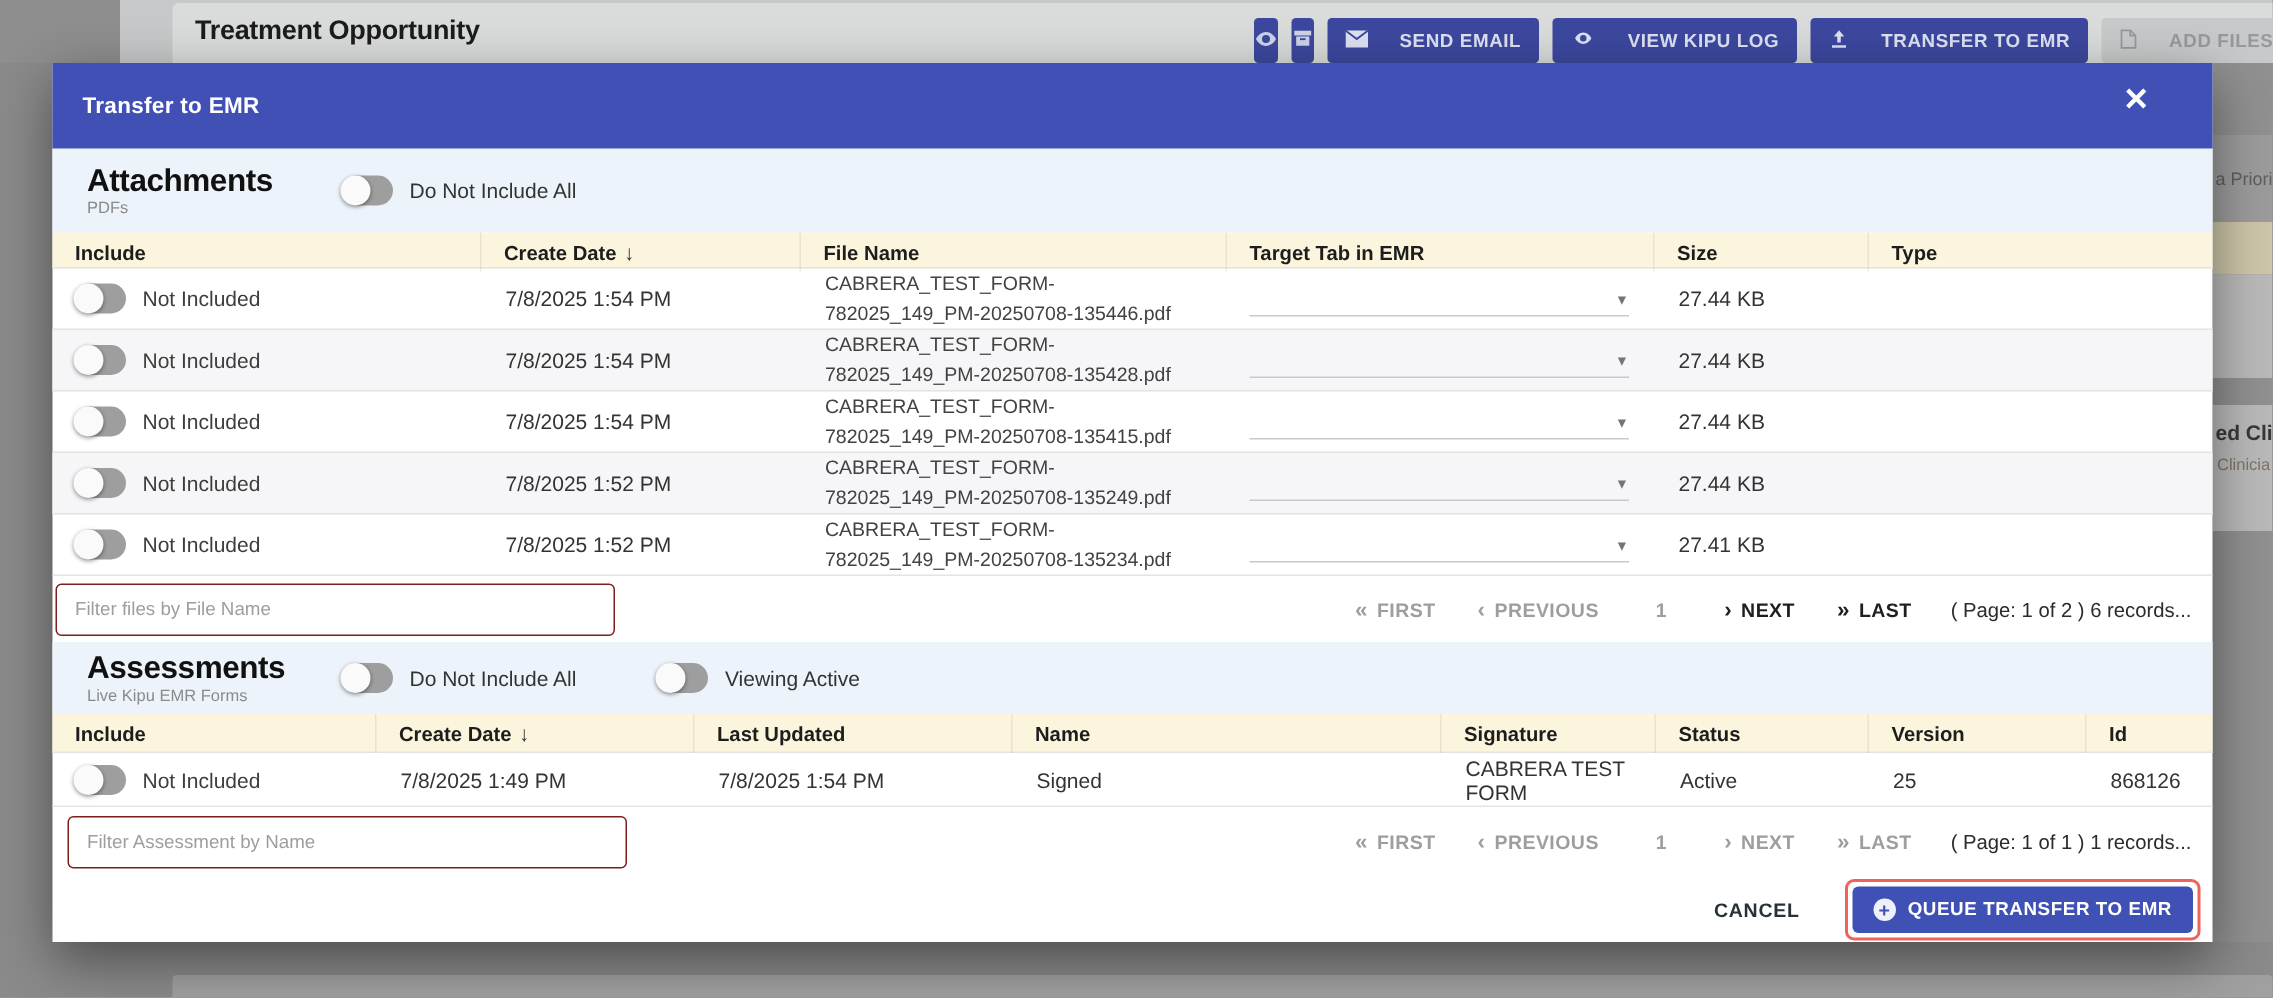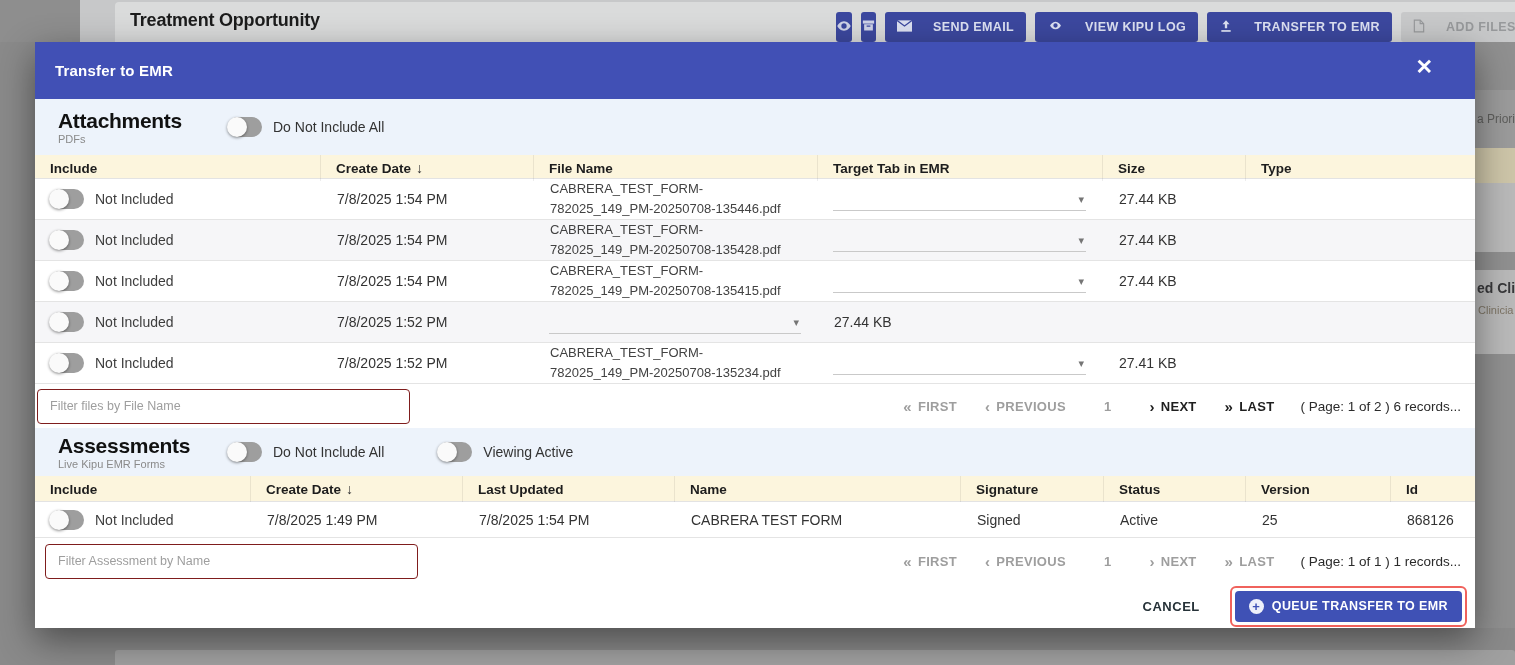--- a/index.html
+++ b/index.html
@@ -252,20 +252,21 @@
       </div>
     <div class="cell">27.44 KB</div>
     <div class="cell"></div>
   </div>
   <div class="arow alt grid-a">
     <div class="cell include-cell">
         <span class="toggle"></span>
         <span class="inc-label">Not Included</span>
       </div>
     <div class="cell">7/8/2025 1:52 PM</div>
+    <div class="cell filename-cell">CABRERA_TEST_FORM-782025_149_PM-20250708-135249.pdf</div>
     <div class="cell dd-cell">
         <div class="dropdown">
           <span class="dd-caret">▾</span>
         </div>
       </div>
     <div class="cell">27.44 KB</div>
     <div class="cell"></div>
   </div>
   <div class="arow grid-a">
     <div class="cell include-cell">
@@ -350,22 +351,22 @@
       </div>
   </div>
 
   <div class="srow grid-s">
     <div class="cell include-cell">
         <span class="toggle"></span>
         <span class="inc-label">Not Included</span>
       </div>
     <div class="cell">7/8/2025 1:49 PM</div>
     <div class="cell">7/8/2025 1:54 PM</div>
+    <div class="cell">Signed</div>
     <div class="cell">CABRERA TEST FORM</div>
-    <div class="cell">Signed</div>
     <div class="cell">Active</div>
     <div class="cell">25</div>
     <div class="cell">868126</div>
   </div>
 
   <div class="filter-row filter-row-2">
     <input class="filter-input" placeholder="Filter Assessment by Name" style="">
     <div class="pager">
       <span class="pg-item pg-dim">
           <span class="pg-chev">«</span>

